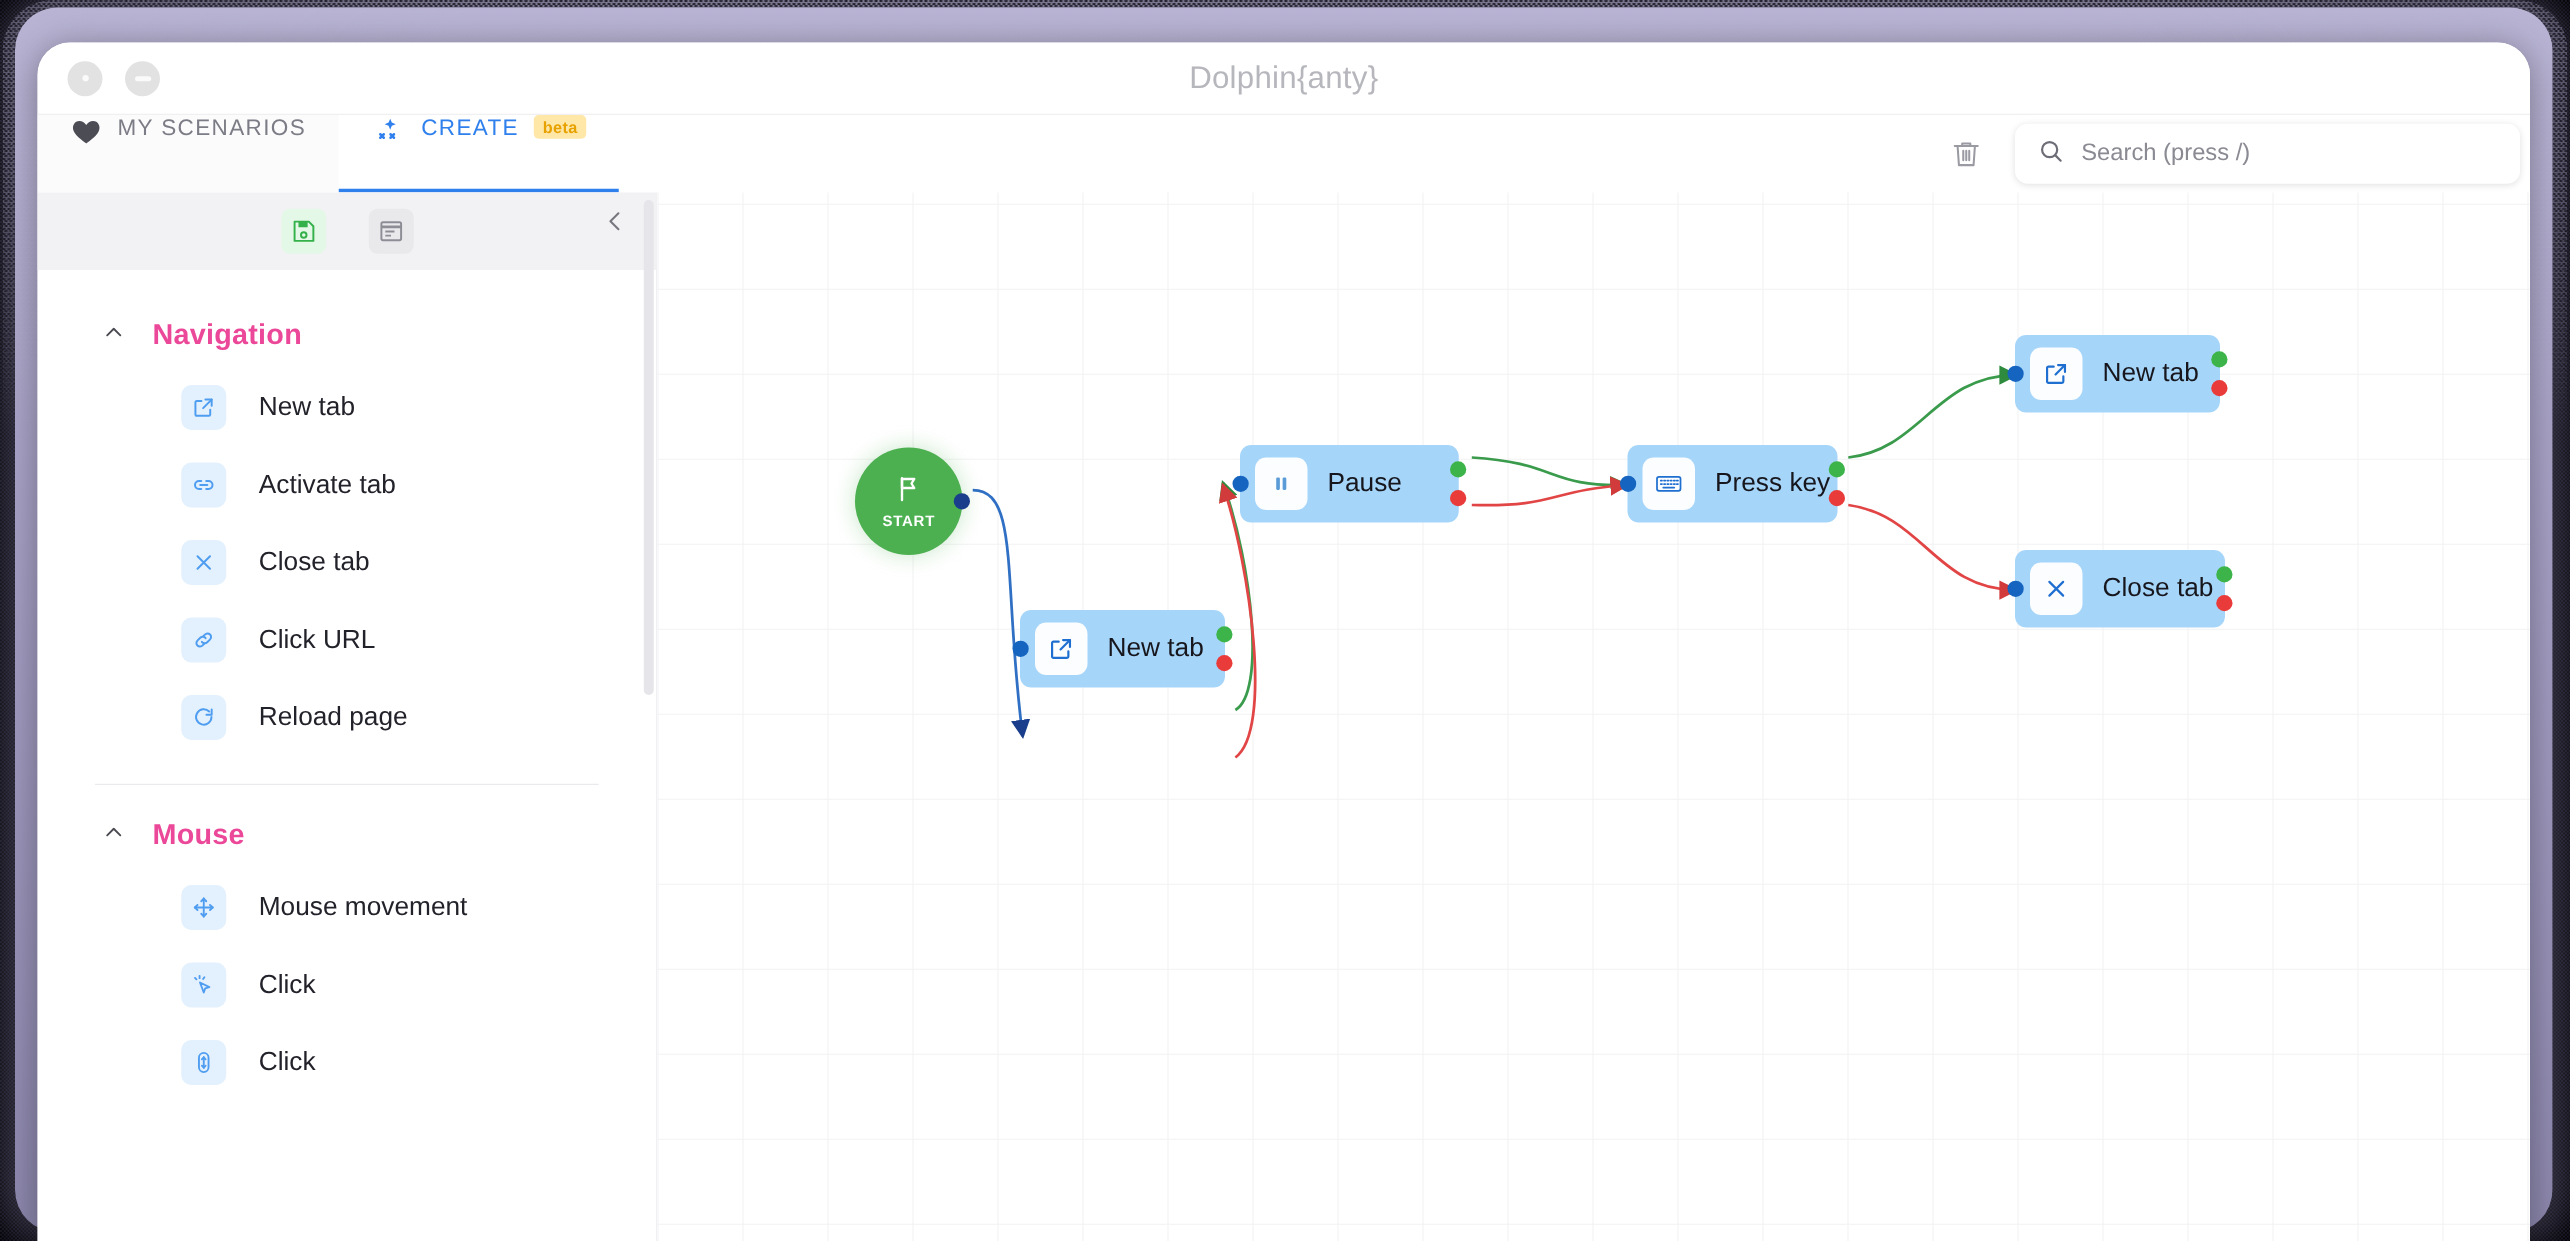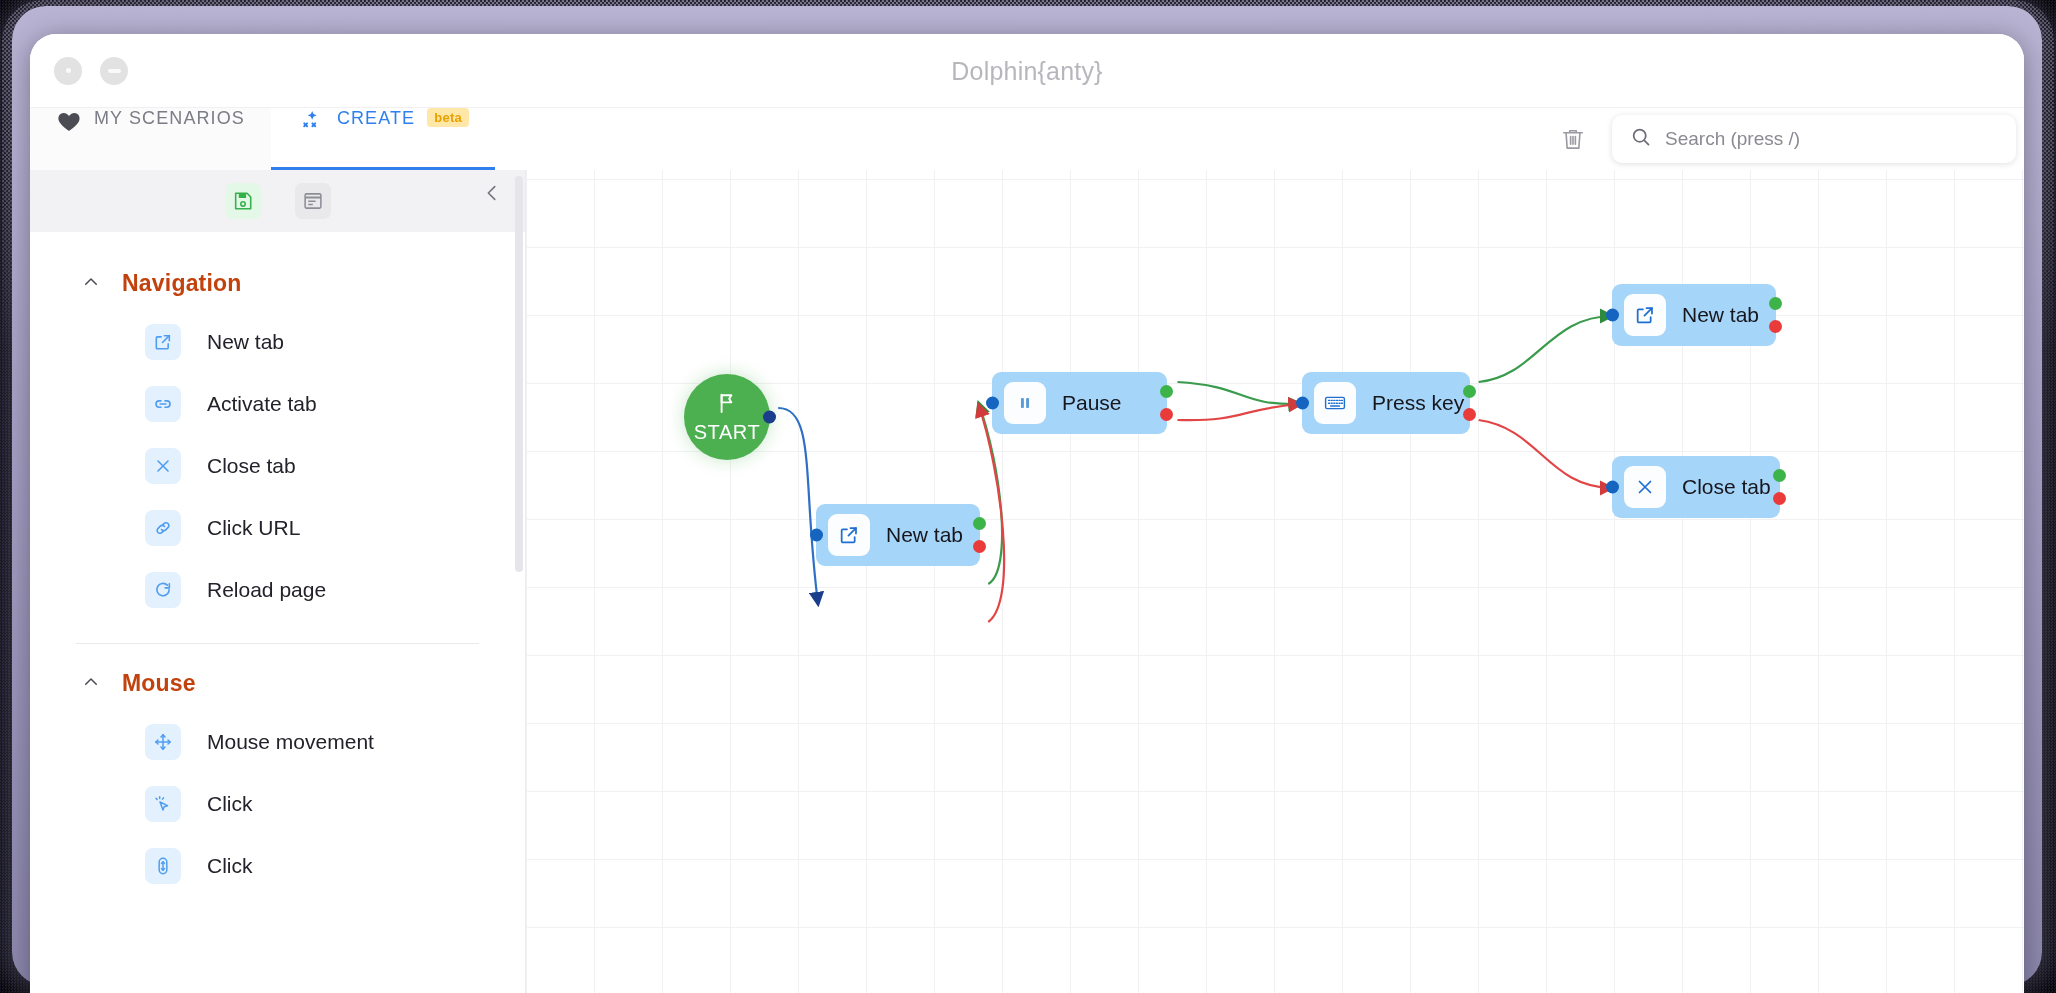--- a/index.html
+++ b/index.html
@@ -55,21 +55,21 @@
     height: 1010px;
     background: #ffffff;
     border-radius: 26px;
     overflow: hidden;
     box-shadow: 0 4px 28px rgba(0,0,0,0.35);
   }
 
   
   #titlebar {
     position: relative;
-    height: 74px;
+    height: 58px;
     border-bottom: 1px solid #f0f0f2;
     background: #fff;
   }
   .traffic-lights {
     position: absolute;
     left: 24px;
     top: 50%;
     transform: translateY(-50%);
     display: flex;
     gap: 18px;
@@ -217,21 +217,21 @@
     display: flex;
     align-items: center;
     gap: 22px;
     padding: 26px 0 14px 52px;
     cursor: pointer;
   }
   .group-header .chev { color: #4a4a52; font-size: 16px; line-height: 1; }
   .group-title {
     font-size: 23px;
     font-weight: bold;
-    color: #c2410c;
+    color: #ec4899;
     letter-spacing: .2px;
   }
   .item {
     display: flex;
     align-items: center;
     gap: 26px;
     padding: 13px 0 13px 115px;
     cursor: pointer;
   }
   .item-ico {
@@ -311,22 +311,22 @@
     background: #4caf50;
     display: flex;
     flex-direction: column;
     align-items: center;
     justify-content: center;
     gap: 2px;
     color: #fff;
     box-shadow: 0 0 18px rgba(76,175,80,0.30);
   }
   #start-node .s-label {
-    font-size: 20px;
-    font-weight: normal;
+    font-size: 12px;
+    font-weight: bold;
     letter-spacing: .6px;
   }
   #start-node .port.out-start {
     background: #1a3e8c;
     right: -6px; top: 50%; transform: translateY(-50%);
     width: 13px; height: 13px; border-radius: 50%;
     position: absolute;
   }
 </style>
 </head>

